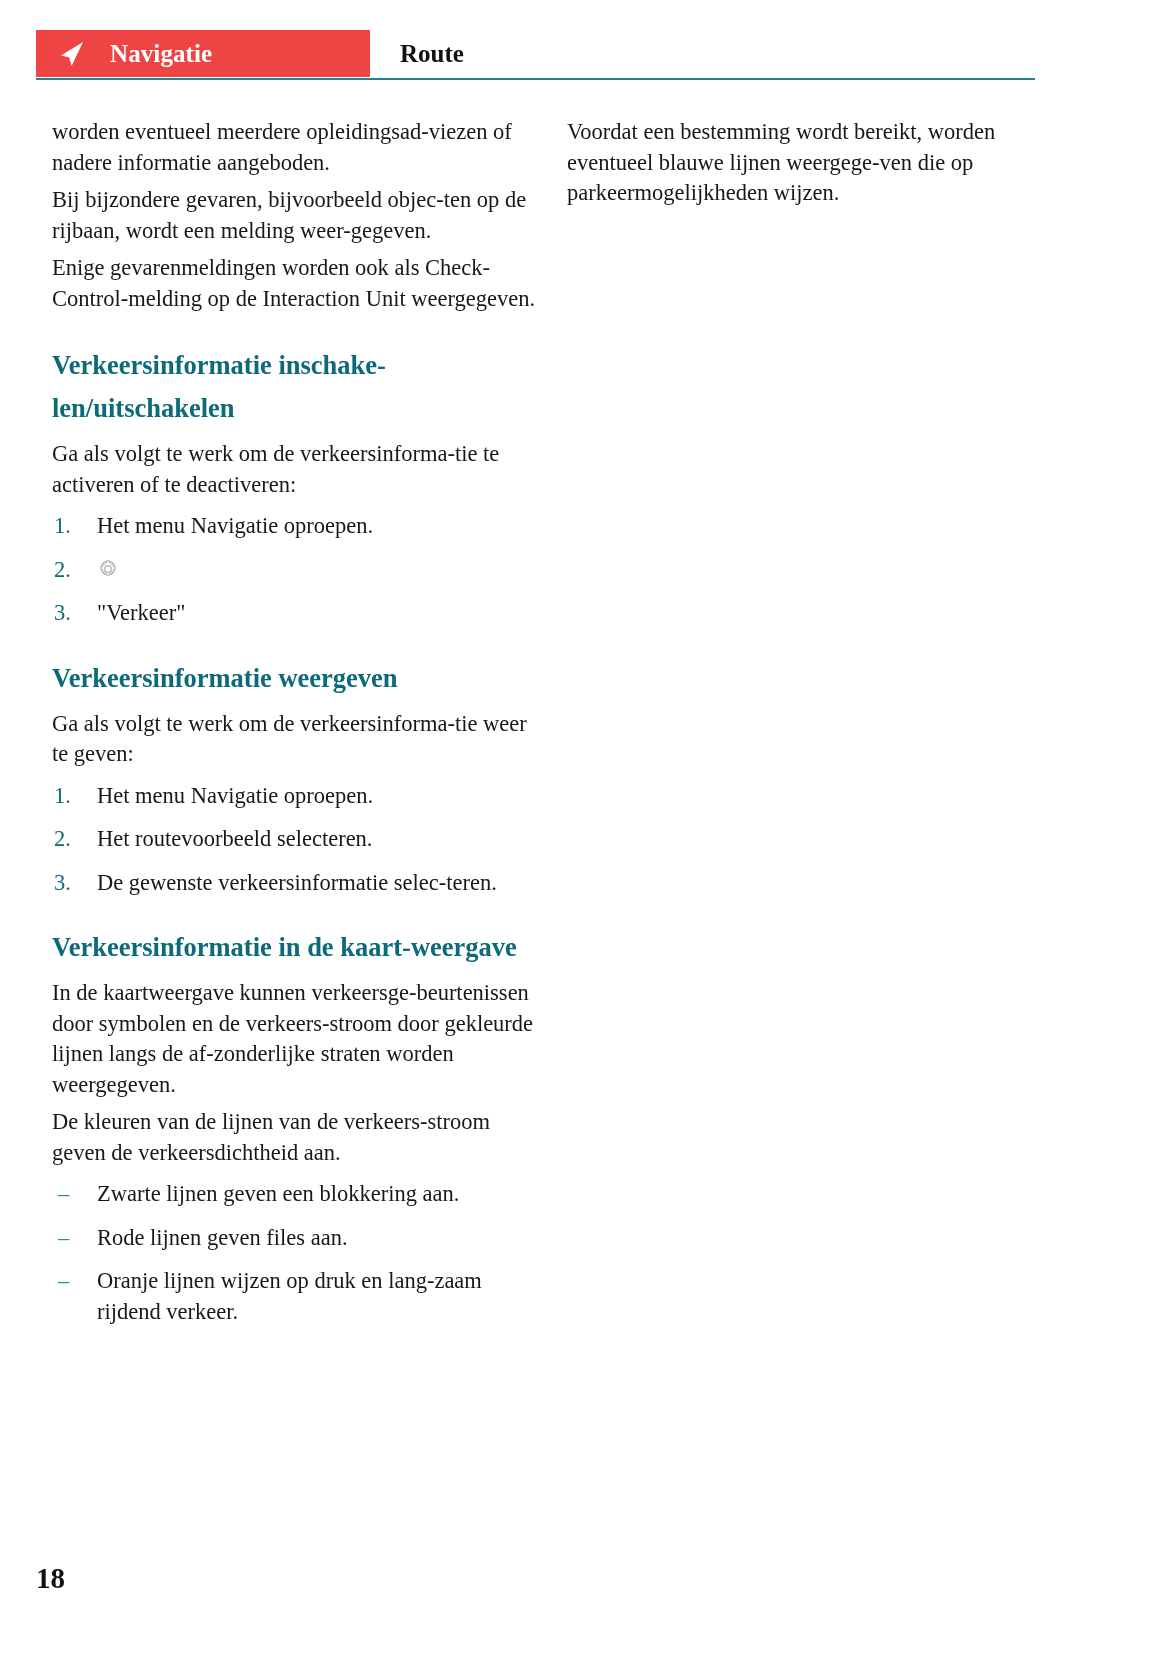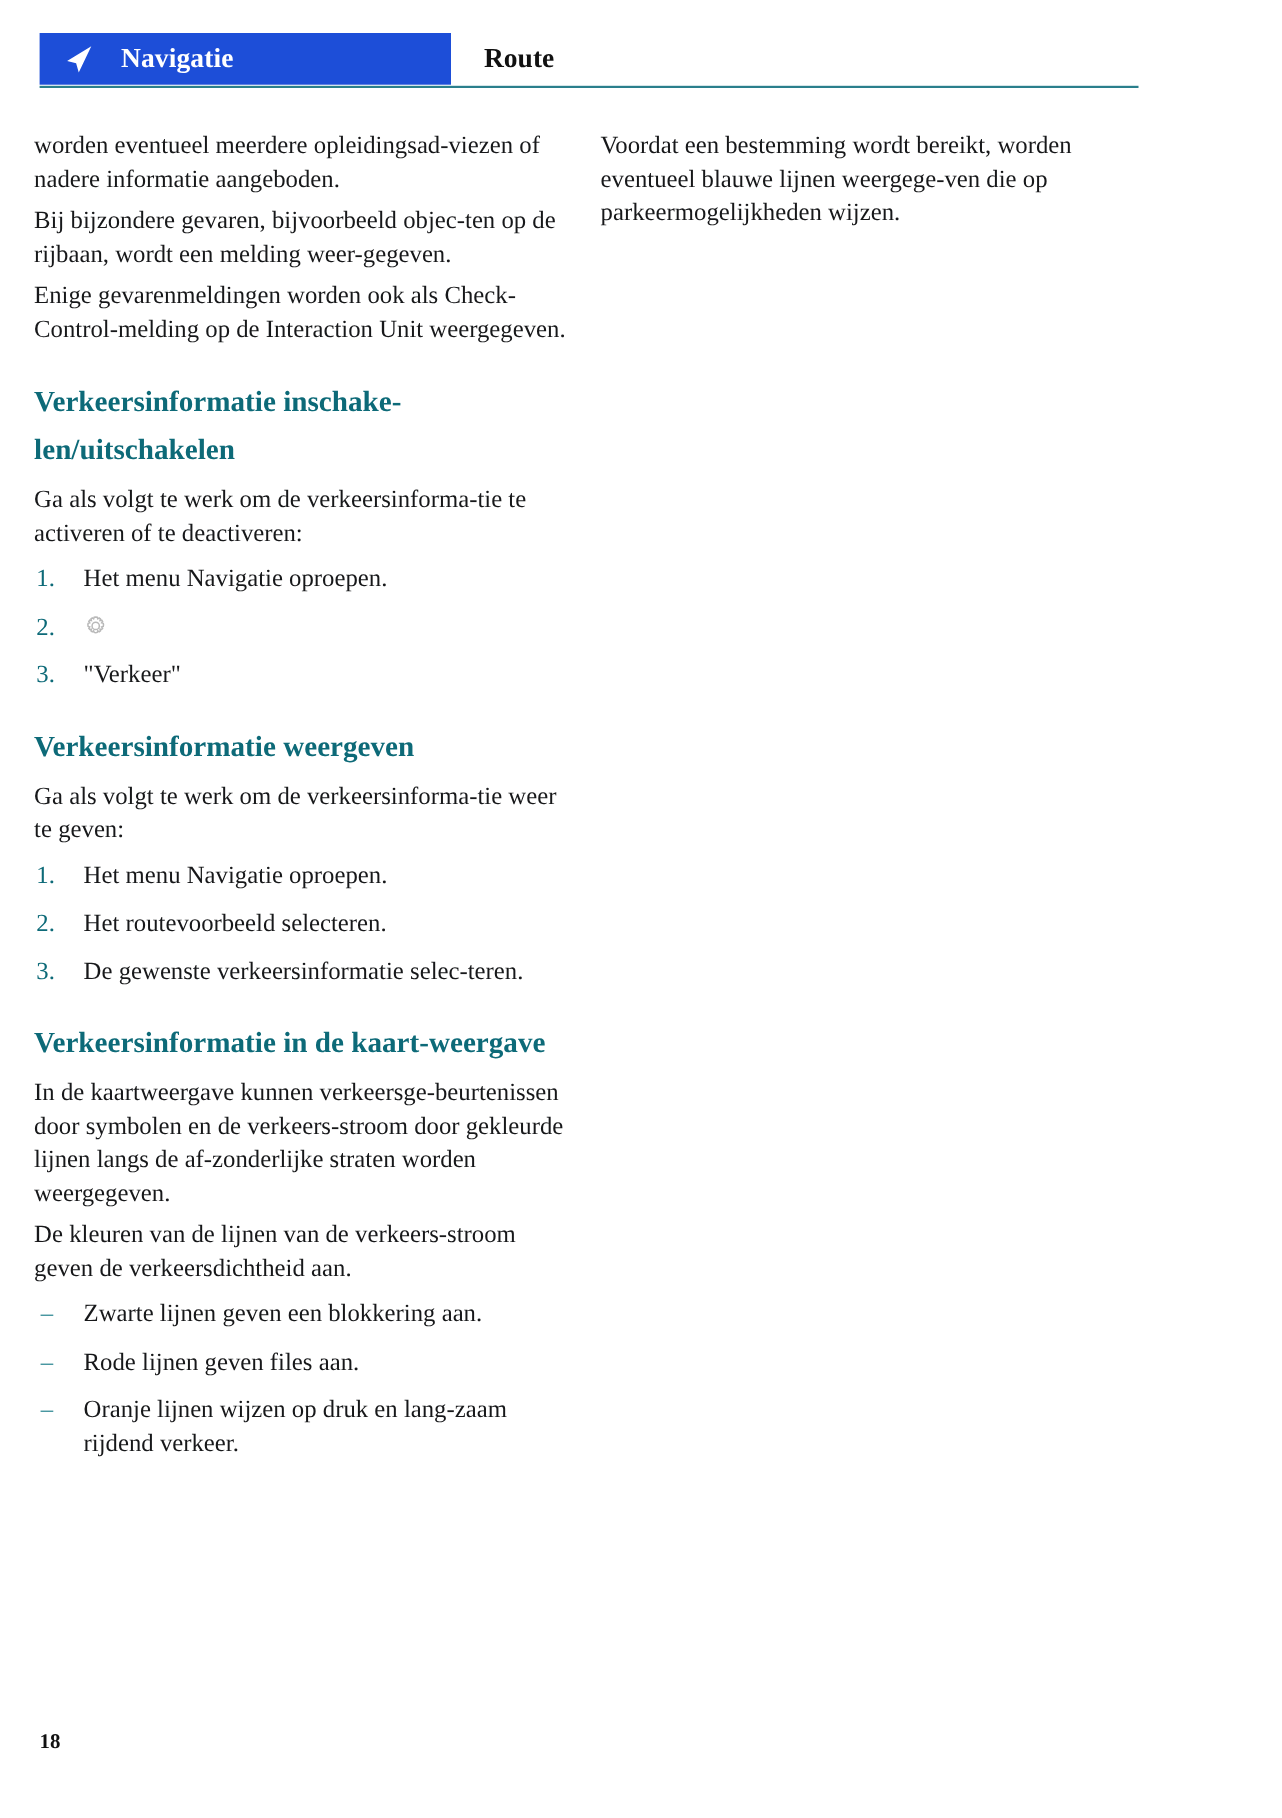--- a/index.html
+++ b/index.html
@@ -23,22 +23,22 @@
     top: 30px;
     width: 999px;
     height: 50px;
   }
   .header-row {
     display: flex;
     align-items: stretch;
     height: 47px;
   }
   .nav-tab {
-    background: #1d4ed8;
-    width: 374px;
+    background: #ef4444;
+    width: 334px;
     display: flex;
     align-items: center;
     padding-left: 20px;
     box-sizing: border-box;
   }
   .nav-arrow-icon {
     width: 30px;
     height: 30px;
     flex: 0 0 auto;
     display: block;
@@ -64,21 +64,21 @@
   .header-rule {
     height: 2px;
     background: #2a7f8c;
     width: 999px;
     margin-top: 1px;
   }
 
   
   .content {
     position: absolute;
-    left: 31px;
+    left: 52px;
     top: 117px;
     width: 999px;
     display: flex;
     gap: 31px;
   }
   .col {
     width: 484px;
     box-sizing: border-box;
   }
 
@@ -137,21 +137,21 @@
     height: 22px;
     vertical-align: -3px;
     margin-right: 9px;
   }
 
   
   .page-number {
     position: absolute;
     left: 36px;
     bottom: 58px;
-    font-size: 19px;
+    font-size: 29px;
     font-weight: bold;
     color: #111111;
   }
 </style>
 </head>
 <body>
 
 <div class="page-header">
   <div class="header-row">
     <div class="nav-tab">

